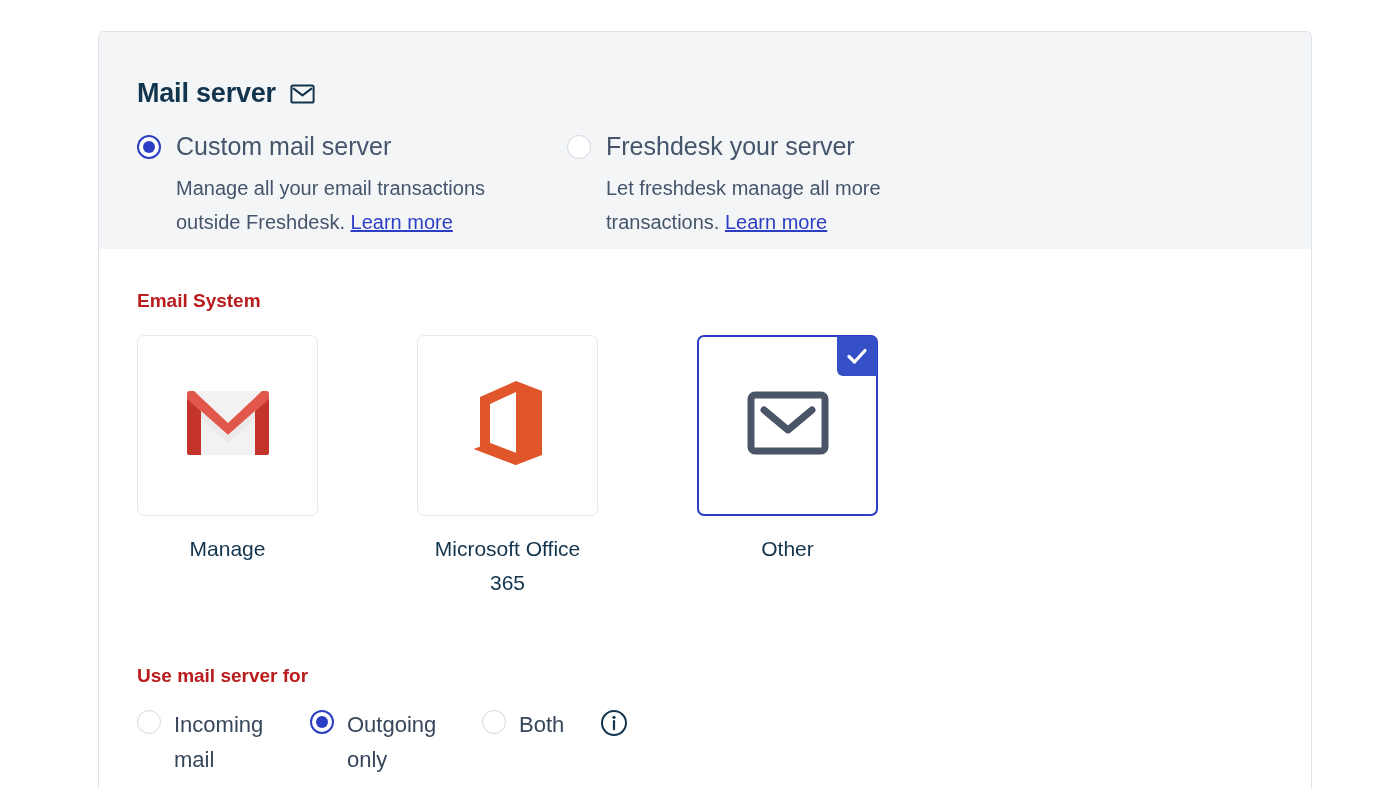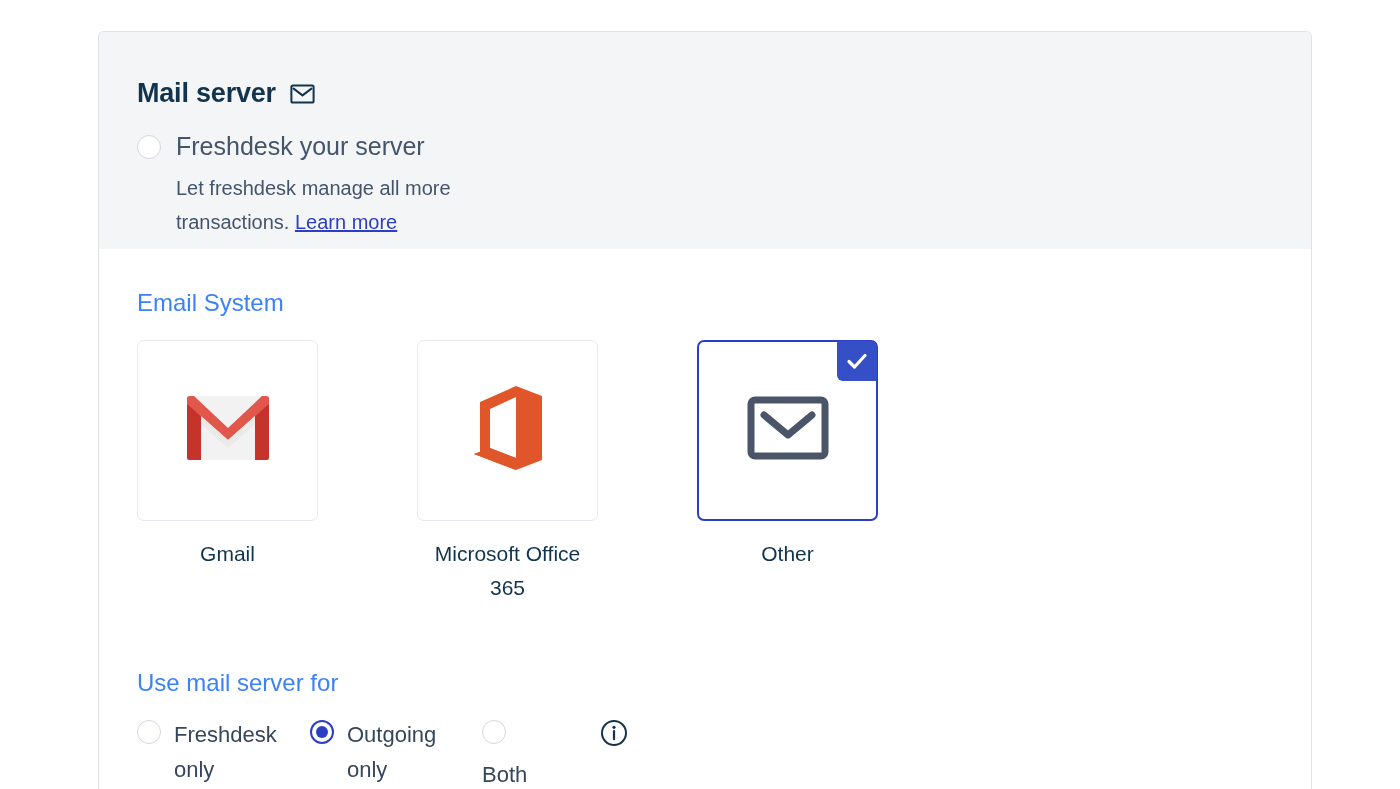--- a/index.html
+++ b/index.html
@@ -125,23 +125,23 @@
     max-width: 372px;
   }
   .learn-link {
     color: #2c3fc4;
     text-decoration: underline;
     cursor: pointer;
   }
 
   
   .section-title {
-    font-size: 24px;
-    font-weight: normal;
-    color: #3b82f6;
+    font-size: 19px;
+    font-weight: bold;
+    color: #b91c1c;
     line-height: 1;
   }
   .email-system-title {
     margin-top: 52px;
   }
 
   .tile-row {
     display: flex;
     margin-top: 25px;
   }
@@ -204,21 +204,21 @@
     margin-top: 3px;
   }
   .usage-label {
     font-size: 22px;
     line-height: 35px;
     color: #37475b;
     max-width: 120px;
   }
   .usage-col-1 { width: 173px; }
   .usage-col-2 { width: 172px; }
-  .usage-col-3 { width: 118px; flex-direction: column; }
+  .usage-col-3 { width: 118px; }
   .info-icon-wrap {
     margin-top: 2px;
     line-height: 0;
     cursor: pointer;
   }
 </style>
 </head>
 <body>
 
 <div class="stage">
@@ -234,20 +234,29 @@
         <span class="title-mail-icon">
           <svg width="25" height="20" viewBox="0 0 25 20">
             <rect x="1.4" y="1.4" width="22.2" height="17.2" rx="1.6" fill="none" stroke="#12344d" stroke-width="2"></rect>
             <path d="M3.6 4.6 L12.5 11.4 L21.4 4.6" fill="none" stroke="#12344d" stroke-width="2" stroke-linecap="round" stroke-linejoin="round"></path>
           </svg>
         </span>
       </div>
 
       <div class="server-type-row">
 
+        <div class="server-type-option">
+          <div class="radio-line">
+            <span class="radio checked"></span>
+            <span class="option-label">Custom mail server</span>
+          </div>
+          <div class="option-desc">
+            <span>Manage all your email transactions outside Freshdesk. </span><a class="learn-link">Learn more</a>
+          </div>
+        </div>
 
         <div class="server-type-option">
           <div class="radio-line">
             <span class="radio"></span>
             <span class="option-label">Freshdesk your server</span>
           </div>
           <div class="option-desc">
             <span>Let freshdesk manage all more transactions. </span><a class="learn-link">Learn more</a>
           </div>
         </div>
@@ -263,21 +272,21 @@
             <span>
               <svg width="86" height="68" viewBox="0 0 86 68">
                 <rect x="2" y="2" width="82" height="64" rx="4" fill="#f2f2f2"></rect>
                 <path d="M2 6 L2 64 Q2 66 4 66 L16 66 L16 22 L2 6 Z" fill="#c5342a"></path>
                 <path d="M84 6 L84 64 Q84 66 82 66 L70 66 L70 22 L84 6 Z" fill="#c5342a"></path>
                 <path d="M2 4 Q2 2 5 2 L9 2 L43 34 L77 2 L81 2 Q84 2 84 4 L84 10 L43 46 L2 10 Z" fill="#e2574c"></path>
                 <path d="M16 22 L43 46 L70 22 L70 30 L43 54 L16 30 Z" fill="#eceae8"></path>
               </svg>
             </span>
           </div>
-          <div class="tile-caption">Gmail</div>
+          <div class="tile-caption">Manage</div>
         </div>
 
         <div class="tile-col">
           <div class="tile">
             <span>
               <svg width="76" height="88" viewBox="0 0 76 88">
                 <path d="M46 2 L10 18 L10 68 L4 70 L46 86 L72 76 L72 12 Z" fill="#e0562a"></path>
                 <path d="M46 13 L20 25 L20 64 L46 74 L46 13 Z" fill="#ffffff"></path>
                 <path d="M46 13 L20 25 L20 64 L14 66 L14 22 L46 7 Z" fill="#e0562a" opacity="0.0"></path>
                 <path d="M4 70 L20 64 L46 74 L46 86 Z" fill="#e0562a"></path>
@@ -305,21 +314,21 @@
         </div>
 
       </div>
 
       <div class="section-title use-for-title">Use mail server for</div>
 
       <div class="usage-row">
 
         <div class="usage-option usage-col-1">
           <span class="radio"></span>
-          <span class="usage-label">Freshdesk only</span>
+          <span class="usage-label">Incoming mail</span>
         </div>
 
         <div class="usage-option usage-col-2">
           <span class="radio checked"></span>
           <span class="usage-label">Outgoing only</span>
         </div>
 
         <div class="usage-option usage-col-3">
           <span class="radio"></span>
           <span class="usage-label">Both</span>

